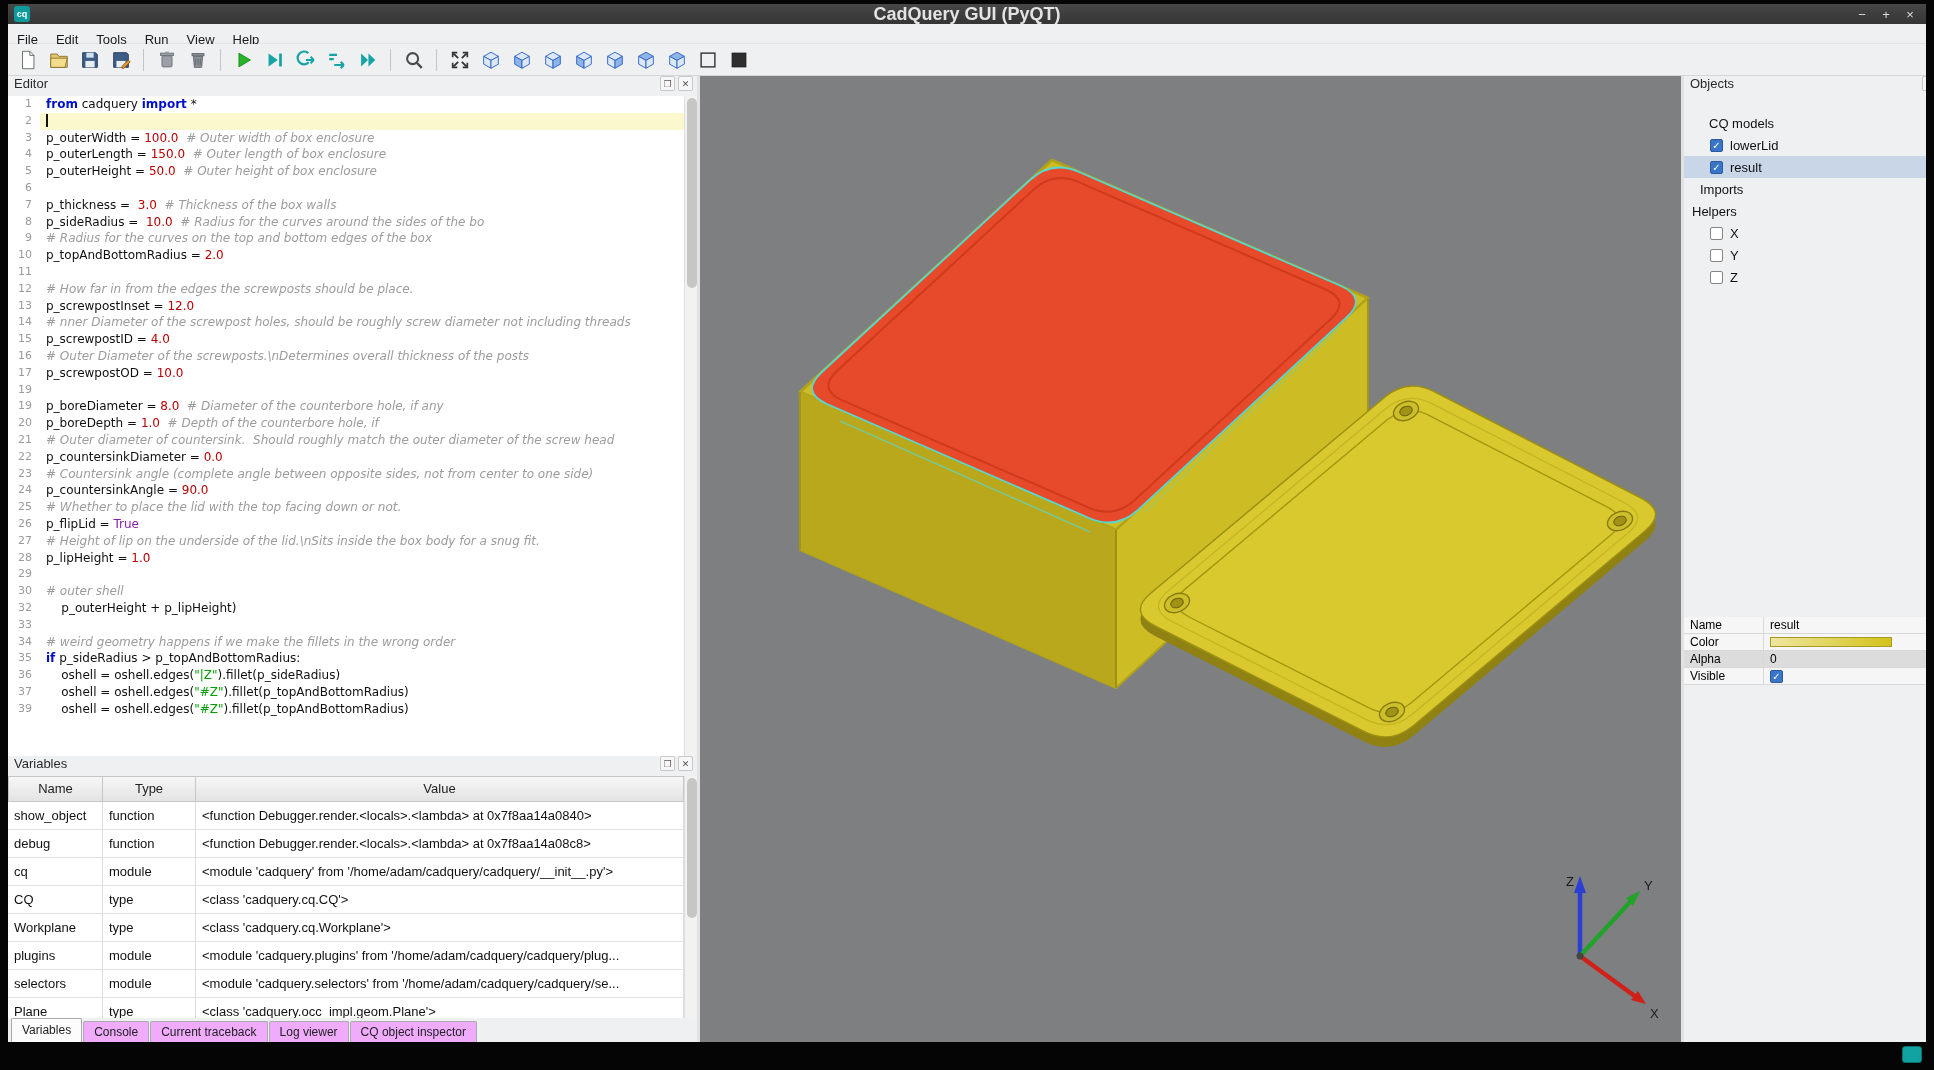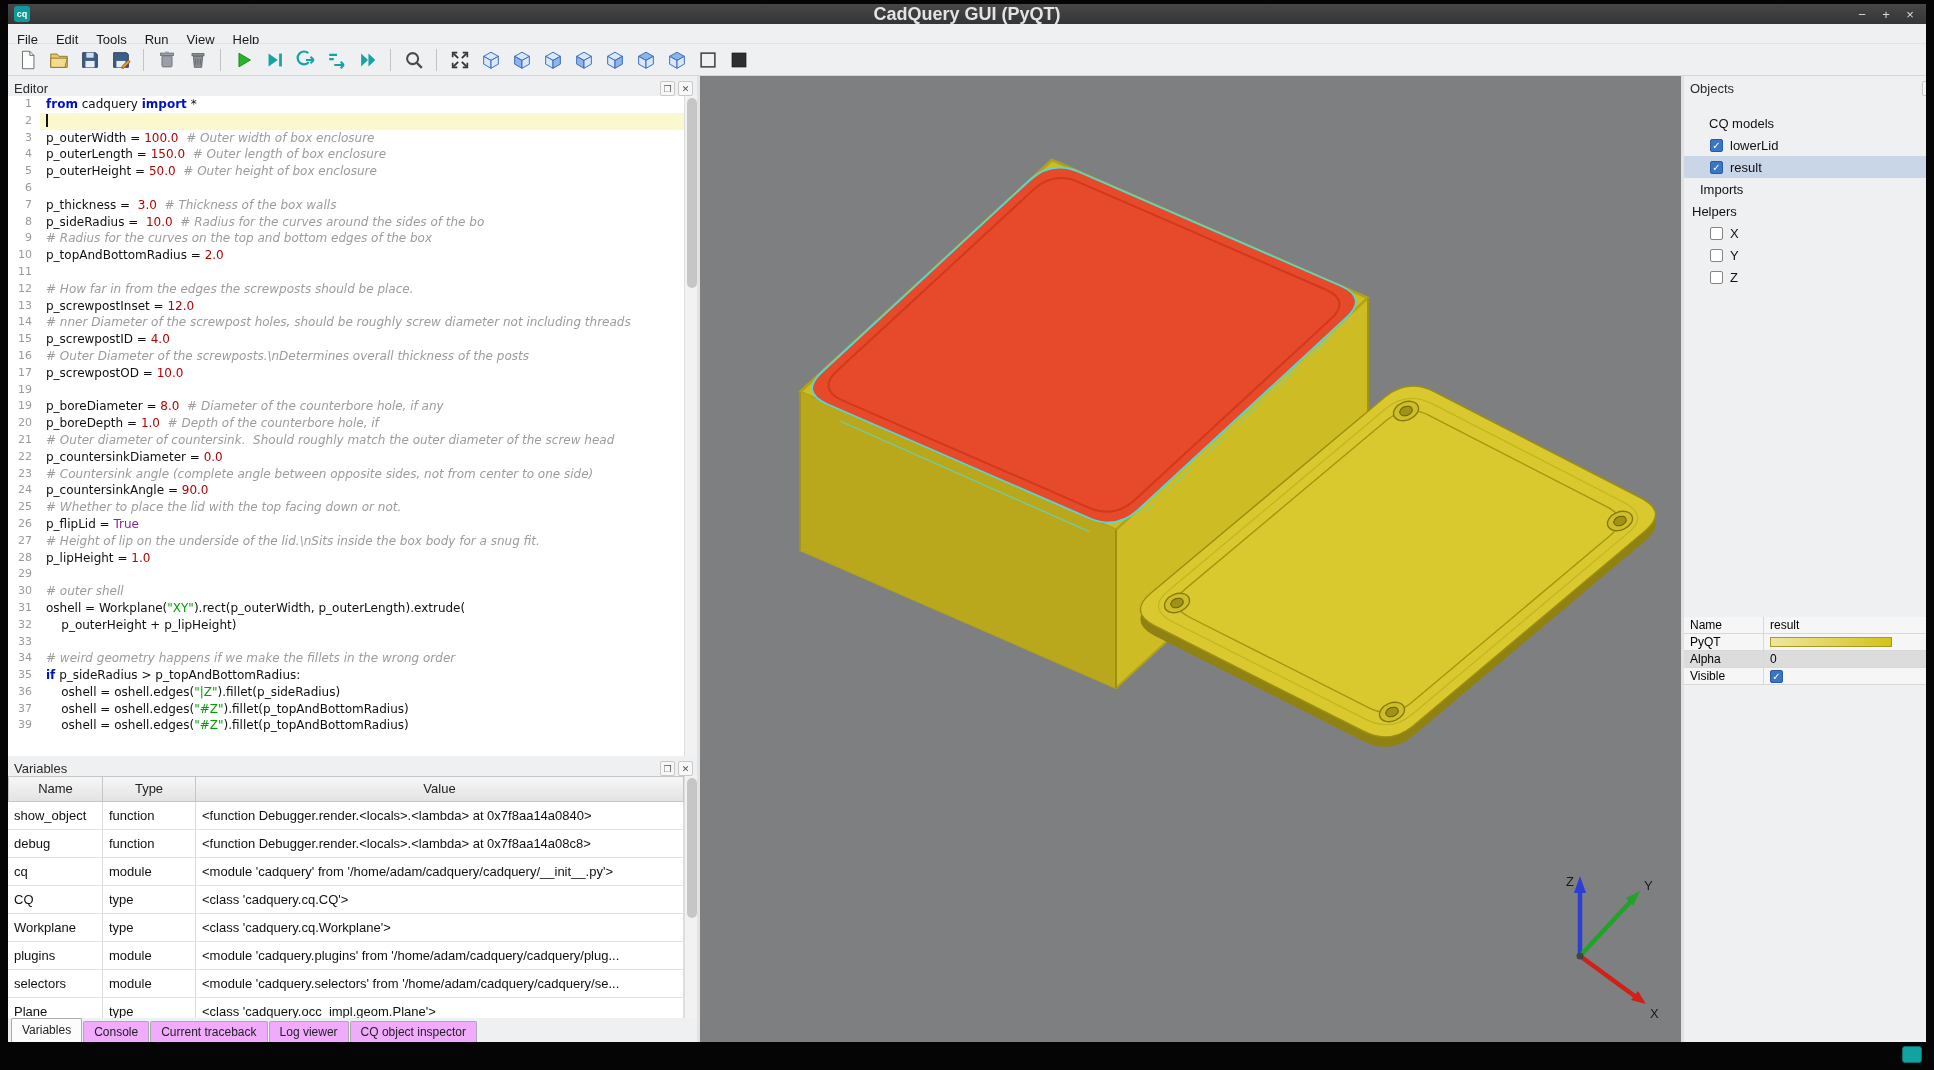--- a/index.html
+++ b/index.html
@@ -22,21 +22,21 @@
 .tb-btn svg{width:22px;height:22px}
 .tb-sep{width:1px;height:22px;background:#c4c4c4;margin:0 5px}
 
 .main{position:absolute;left:0;top:72px;right:0;bottom:0}
 .left-panel{position:absolute;left:0;top:0;width:689px;height:966px;background:#eff0f1}
 .splitter{position:absolute;top:0;bottom:0;width:3px;background:#e2e2e2}
 .s1{left:689px}.s2{left:1673px}
 .viewport{position:absolute;left:692px;top:0;width:981px;height:966px;background:var(--vbg,#7e7f80);overflow:hidden}
 .right-panel{position:absolute;left:1676px;top:0;width:275px;height:966px;background:#eff0f1}
 
-.dock-header{display:flex;align-items:flex-end;height:20px;padding:0 4px 0 6px;font-size:13px;color:#2a2a2a}
+.dock-header{display:flex;align-items:flex-start;height:20px;padding:0 4px 12px 6px;font-size:13px;color:#2a2a2a}
 .dock-btns{margin-left:auto;display:flex;gap:3px}
 .dock-btn{width:15px;height:15px;font-size:9px;color:#555;display:flex;align-items:center;justify-content:center;border:1px solid #c9c9c9;background:#f7f7f7;border-radius:2px}
 
 .editor-body{position:absolute;top:20px;left:0;right:0;height:660px;background:#fff;overflow:hidden;font-family:"DejaVu Sans",sans-serif;font-size:12px}
 .code-line{display:flex;height:16.8px;line-height:16.8px}
 .gutter{width:32px;text-align:right;padding-right:8px;color:#9a9a9a;font-size:11px;flex:none}
 .code-text{flex:1;white-space:pre;overflow:hidden;padding-left:6px;color:#101010}
 .code-line.current .code-text{background:#fbf8cd}
 .caret{display:inline-block;width:1.5px;height:13px;background:#111;vertical-align:-2px}
 .tok-k{color:#0010c8;font-weight:bold}
@@ -382,24 +382,20 @@
                 <div class="gutter">28</div>
                 <div class="code-text"><span class="tok-t">p_lipHeight = </span><span class="tok-n">1.0</span></div>
               </div>
               <div class="code-line">
                 <div class="gutter">29</div>
                 <div class="code-text"></div>
               </div>
               <div class="code-line">
                 <div class="gutter">30</div>
                 <div class="code-text"><span class="tok-c"># outer shell</span></div>
-              </div>
-              <div class="code-line">
-                <div class="gutter">31</div>
-                <div class="code-text"><span class="tok-t">oshell = Workplane(</span><span class="tok-s">"XY"</span><span class="tok-t">).rect(p_outerWidth, p_outerLength).extrude(</span></div>
               </div>
               <div class="code-line">
                 <div class="gutter">32</div>
                 <div class="code-text"><span class="tok-t">    p_outerHeight + p_lipHeight)</span></div>
               </div>
               <div class="code-line">
                 <div class="gutter">33</div>
                 <div class="code-text"></div>
               </div>
               <div class="code-line">
@@ -591,21 +587,21 @@
           <div class="ph-name">Parameter</div>
           <div class="ph-val">Value</div>
         </div>
         <div class="param-rows">
             <div class="param-row">
               <div class="param-name">Name</div>
               <div class="param-value">result</div>
               <div class="undo-btn">↺</div>
             </div>
             <div class="param-row">
-              <div class="param-name">PyQT</div>
+              <div class="param-name">Color</div>
               <div class="param-value">
                 <div class="color-swatch"></div>
               </div>
               <div class="undo-btn">↺</div>
             </div>
             <div class="param-row shaded">
               <div class="param-name">Alpha</div>
               <div class="param-value">0</div>
               <div class="undo-btn">↺</div>
             </div>

